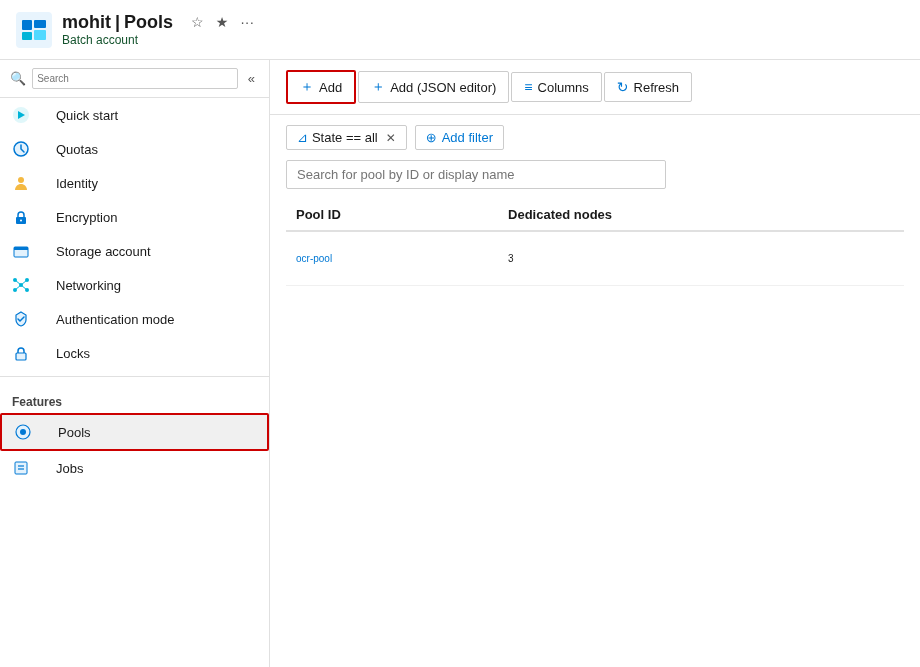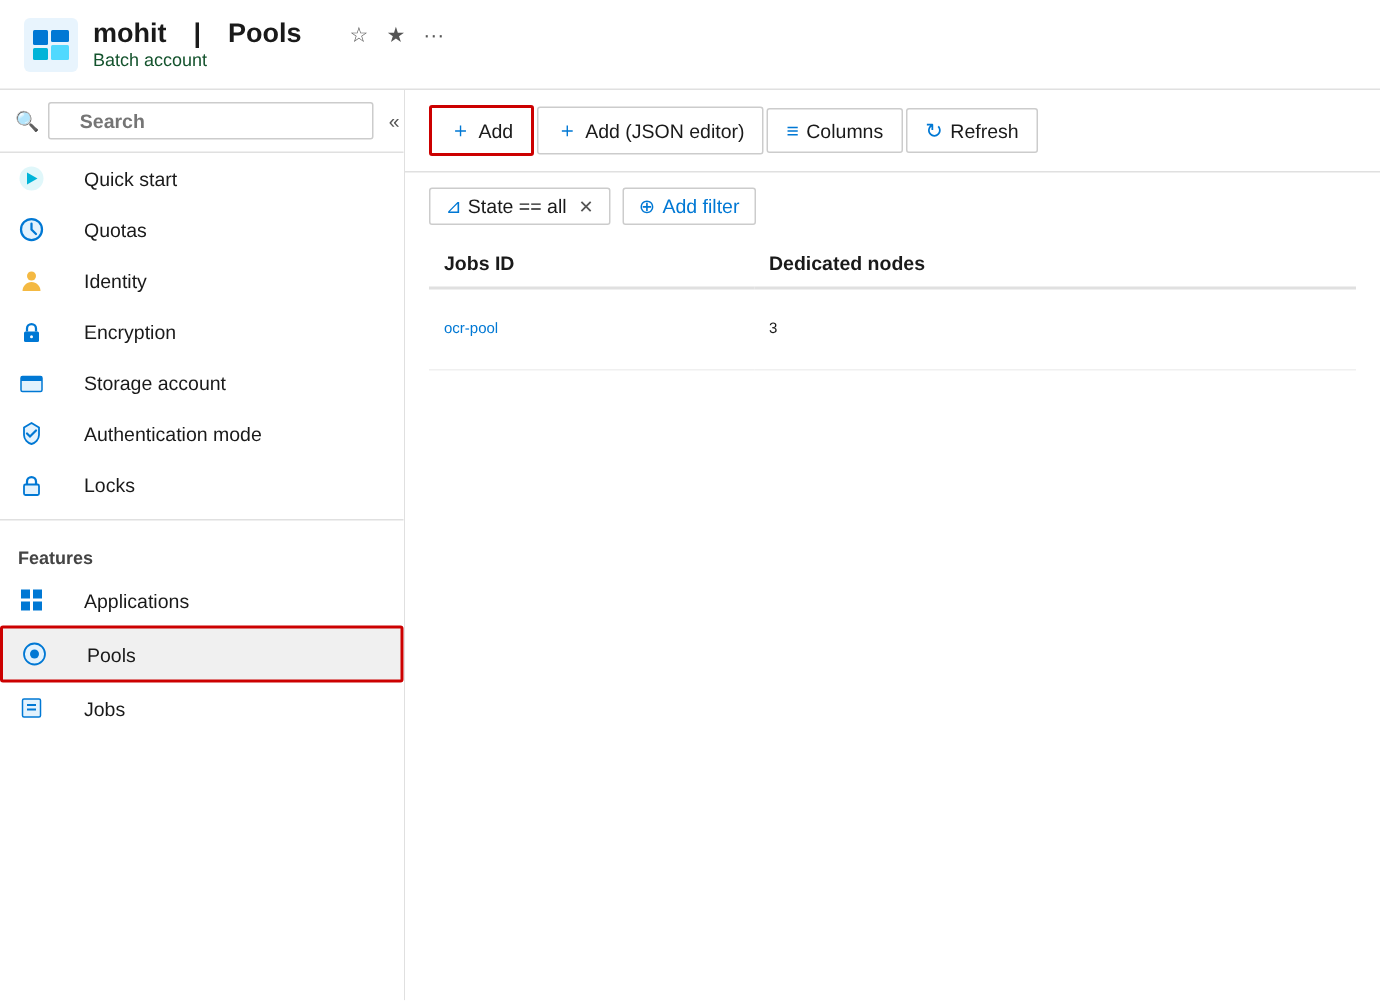--- a/index.html
+++ b/index.html
@@ -3,32 +3,32 @@
   <meta charset="utf-8">
   <style>
     * { box-sizing: border-box; margin: 0; padding: 0; }
     body { font-family: 'Segoe UI', sans-serif; font-size: 13px; color: #1a1a1a; background: #fff; display: flex; flex-direction: column; height: 667px; width: 920px; overflow: hidden; }
 
     
     .header { display: flex; align-items: center; padding: 10px 16px; border-bottom: 1px solid #e0e0e0; height: 60px; }
     .header-icon { width: 36px; height: 36px; margin-right: 10px; }
     .header-icon svg { width: 36px; height: 36px; }
     .header-title-group { display: flex; flex-direction: column; }
-    .header-title { font-size: 18px; font-weight: 600; color: #1a1a1a; display: flex; align-items: flex-end; gap: 18px; }
+    .header-title { font-size: 18px; font-weight: 600; color: #1a1a1a; display: flex; align-items: flex-start; gap: 4px; }
     .header-subtitle { font-size: 12px; color: #14532d; }
     .header-icons { display: flex; gap: 8px; margin-left: 12px; align-items: center; }
     .header-icon-btn { background: none; border: none; cursor: pointer; color: #555; font-size: 14px; padding: 2px; }
 
     
     .main { display: flex; flex: 1; overflow: hidden; }
 
     
     .sidebar { width: 270px; min-width: 270px; border-right: 1px solid #e0e0e0; display: flex; flex-direction: column; overflow-y: auto; background: #fff; }
     .sidebar-search { padding: 8px 10px; border-bottom: 1px solid #e0e0e0; display: flex; align-items: center; gap: 6px; }
-    .sidebar-search-input { border: 1px solid #ccc; border-radius: 2px; padding: 4px 20px; font-size: 13px; flex: 1; outline: none; color: #333; font-weight: bold; }
+    .sidebar-search-input { border: 1px solid #ccc; border-radius: 2px; padding: 4px 4px; font-size: 10px; flex: 1; outline: none; color: #333; }
     .sidebar-collapse { background: none; border: none; cursor: pointer; color: #555; font-size: 13px; padding: 2px 4px; }
 
     .sidebar-item { display: flex; align-items: center; gap: 26px; padding: 8px 12px; cursor: pointer; color: #1a1a1a; font-size: 13px; }
     .sidebar-item.selected { background: #f0f0f0; border: 1px solid #e00; }
     .sidebar-item .item-icon { width: 18px; height: 18px; display: flex; align-items: center; justify-content: center; flex-shrink: 0; }
 
     .sidebar-section-label { font-size: 12px; font-weight: 600; color: #444; padding: 12px 12px 4px 12px; text-transform: none; }
     .sidebar-divider { border: none; border-top: 1px solid #e0e0e0; margin: 6px 0; }
 
     
@@ -144,20 +144,36 @@
     <div class="sidebar-item">
       <div class="item-icon">
         <svg width="18" height="18" viewBox="0 0 18 18">
             <rect x="2" y="5" width="14" height="10" rx="1" fill="#e3f2fd" stroke="#0078d4" stroke-width="1"></rect>
             <rect x="2" y="5" width="14" height="3" fill="#0078d4"></rect>
           </svg>
       </div>
       <span>Storage account</span>
     </div>
 
+    <div class="sidebar-item">
+      <div class="item-icon">
+        <svg width="18" height="18" viewBox="0 0 18 18">
+            <circle cx="9" cy="9" r="2" fill="#00b4d8"></circle>
+            <circle cx="3" cy="4" r="2" fill="#00b4d8"></circle>
+            <circle cx="15" cy="4" r="2" fill="#00b4d8"></circle>
+            <circle cx="3" cy="14" r="2" fill="#00b4d8"></circle>
+            <circle cx="15" cy="14" r="2" fill="#00b4d8"></circle>
+            <line x1="9" y1="9" x2="3" y2="4" stroke="#00b4d8" stroke-width="1"></line>
+            <line x1="9" y1="9" x2="15" y2="4" stroke="#00b4d8" stroke-width="1"></line>
+            <line x1="9" y1="9" x2="3" y2="14" stroke="#00b4d8" stroke-width="1"></line>
+            <line x1="9" y1="9" x2="15" y2="14" stroke="#00b4d8" stroke-width="1"></line>
+          </svg>
+      </div>
+      <span>Networking</span>
+    </div>
 
 
     <div class="sidebar-item">
       <div class="item-icon">
         <svg width="18" height="18" viewBox="0 0 18 18">
             <path d="M9 2l5 3v5c0 3-2.5 5.5-5 6-2.5-.5-5-3-5-6V5L9 2z" fill="#e3f2fd" stroke="#0078d4" stroke-width="1.2"></path>
             <path d="M6 9l2 2 4-4" stroke="#0078d4" stroke-width="1.5" fill="none" stroke-linecap="round"></path>
           </svg>
       </div>
       <span>Authentication mode</span>
@@ -170,31 +186,20 @@
             <path d="M6 9V7a3 3 0 016 0v2" fill="none" stroke="#0078d4" stroke-width="1.5"></path>
           </svg>
       </div>
       <span>Locks</span>
     </div>
 
     <hr class="sidebar-divider">
 
     <div class="sidebar-section-label">Features</div>
 
-    <div class="sidebar-item">
-      <div class="item-icon">
-        <svg width="18" height="18" viewBox="0 0 18 18">
-            <rect x="2" y="2" width="6" height="6" fill="#0078d4"></rect>
-            <rect x="10" y="2" width="6" height="6" fill="#0078d4"></rect>
-            <rect x="2" y="10" width="6" height="6" fill="#0078d4"></rect>
-            <rect x="10" y="10" width="6" height="6" fill="#0078d4"></rect>
-          </svg>
-      </div>
-      <span>Applications</span>
-    </div>
 
     <div class="sidebar-item selected" style="border: 2px solid #cc0000; border-radius: 2px;">
       <div class="item-icon">
         <svg width="18" height="18" viewBox="0 0 18 18">
             <circle cx="9" cy="9" r="7" fill="#e3f2fd" stroke="#0078d4" stroke-width="1.2"></circle>
             <circle cx="9" cy="9" r="3" fill="#0078d4"></circle>
           </svg>
       </div>
       <span>Pools</span>
     </div>
@@ -242,26 +247,29 @@
           <span>all</span>
         </span>
         <span class="close-x">✕</span>
       </div>
       <button class="add-filter-btn">
         <span>⊕</span>
         <span>Add filter</span>
       </button>
     </div>
 
+    <div class="content-search">
+      <input class="content-search-input" type="text" placeholder="Search for pool by ID or display name" style="">
+    </div>
 
     <div class="table-area">
       <table class="data-table">
         <thead>
           <tr>
-            <th>Jobs ID</th>
+            <th>Pool ID</th>
             <th>Dedicated nodes</th>
           </tr>
         </thead>
         <tbody id="table-body">
 
         <tr>
               <td><a class="link-cell" href="#">ocr-pool</a></td>
               <td>3</td>
             </tr>
           </tbody>

